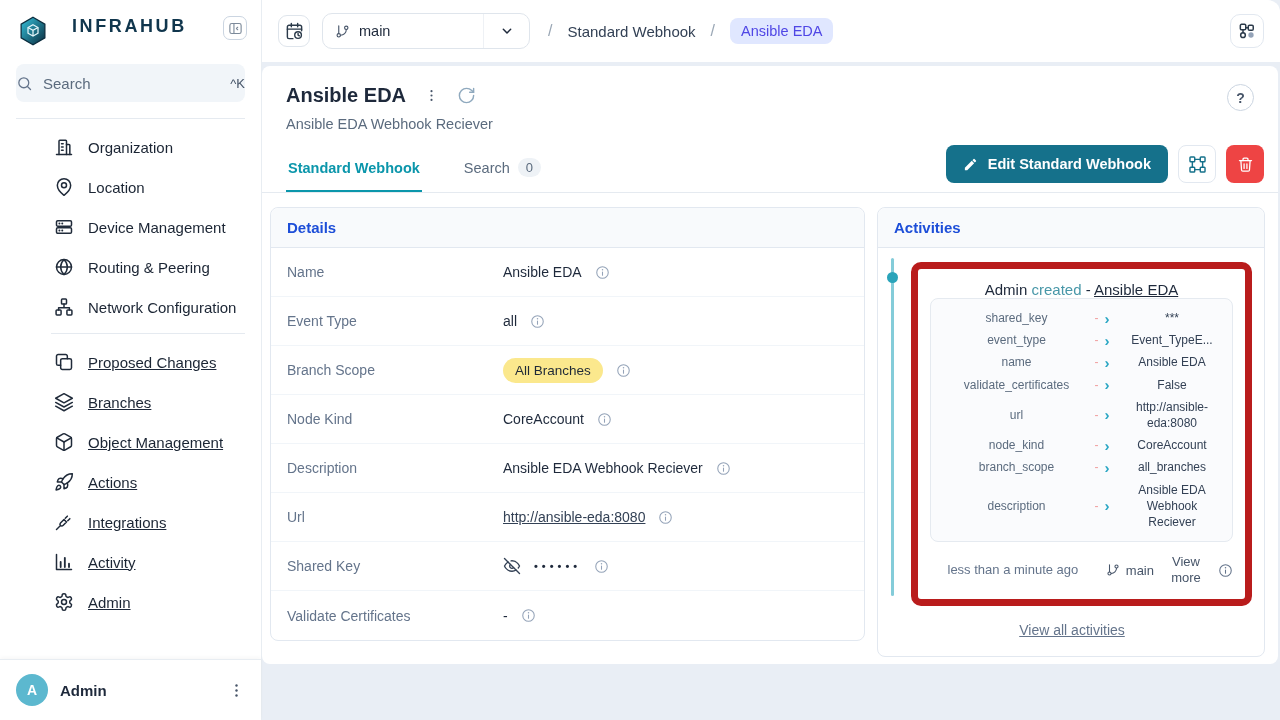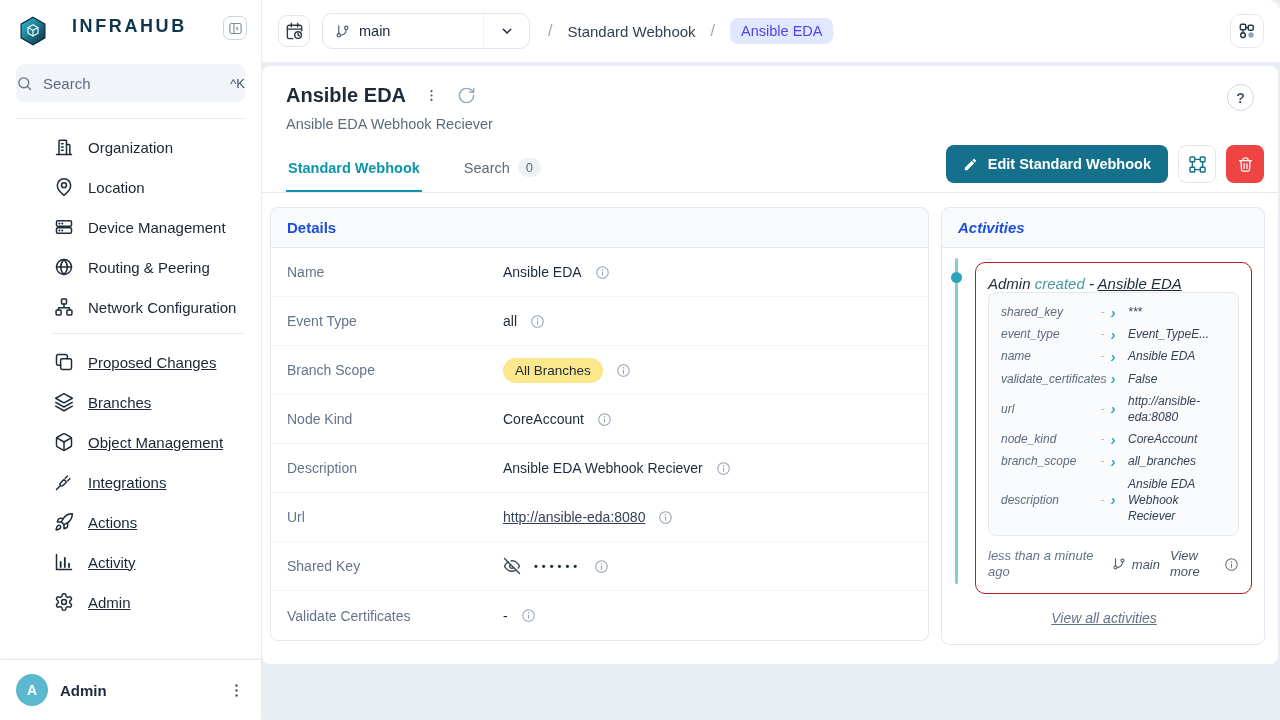--- a/index.html
+++ b/index.html
@@ -80,25 +80,25 @@
   .detail-row { display:flex; align-items:center; min-height:49px; padding:6px 16px; border-bottom:1px solid #f1f5f9; font-size:14px; }
   .detail-row:last-child { border-bottom:none; }
   .detail-label { width:216px; flex-shrink:0; color:#64748b; }
   .detail-value { display:flex; align-items:center; gap:13px; color:#1e293b; }
   .badge-yellow { background:#fbe88d; color:#1f2937; padding:5px 12px; border-radius:999px; font-size:13.5px; }
   .value-link { color:#334155; text-decoration:underline; cursor:pointer; }
   .secret-dots { letter-spacing:4px; font-size:11px; font-weight:700; color:#1e293b; }
   .eyeoff-ic { width:18px; height:18px; color:#334155; cursor:pointer; }
   .info-ic { width:15px; height:15px; color:#94a3b8; cursor:pointer; }
 
-  .activities-card { width:324px; flex-shrink:0;font-style:italic; }
+  .activities-card { width:388px; flex-shrink:0; }
   .activities-body { position:relative; padding:14px 12px 18px 14px; }
   .timeline-line { position:absolute; left:13px; top:10px; bottom:60px; width:2.5px; background:#84ccd9; border-radius:2px; }
   .timeline-dot { position:absolute; left:8.5px; top:24px; width:11px; height:11px; border-radius:50%; background:#2aa4ba; }
-  .entry { margin-left:19px; border:1px solid #b91c1c; border-radius:10px; padding:12px; background:#fff; position:relative; }
+  .entry { margin-left:19px; border:7px solid #b91c1c; border-radius:10px; padding:12px; background:#fff; position:relative;text-align:center; }
   .entry-title { font-size:15px; color:#1e293b; }
   .entry-action { color:#4897a8; }
   .entry-object { text-decoration:underline; cursor:pointer; }
   .props-box { margin-top:0; border:1px solid #e5eaf0; border-radius:8px; padding:8px 10px 8px 12px; background:#fafbfd; }
   .prop-row { display:flex; align-items:center; padding:3px 0; font-size:12px; }
   .prop-key { flex:1; color:#5b6b7e; min-width:0; }
   .prop-arrows { width:24px; display:flex; align-items:center; justify-content:center; gap:6px; flex-shrink:0; }
   .prop-dash { color:#f0a0a0; font-size:12px; }
   .prop-arrow { color:#2ba7c4; font-size:15px; font-weight:700; line-height:1; }
   .prop-value { width:100px; margin-left:8px; flex-shrink:0; color:#334155; word-break:break-word; line-height:1.35; }
@@ -233,38 +233,38 @@
               <path d="M21 16V8a2 2 0 0 0-1-1.73l-7-4a2 2 0 0 0-2 0l-7 4A2 2 0 0 0 3 8v8a2 2 0 0 0 1 1.73l7 4a2 2 0 0 0 2 0l7-4A2 2 0 0 0 21 16Z"></path>
               <path d="m3.3 7 8.7 5 8.7-5"></path>
               <path d="M12 22V12"></path>
             </svg>
           </span>
     <span class="nav-label">Object Management</span>
   </div>
         <div class="nav-item">
     <span class="icon nav-icon">
             <svg viewBox="0 0 24 24" fill="none" stroke="currentColor" stroke-width="1.8" stroke-linecap="round" stroke-linejoin="round">
+              <path d="M4.5 16.5c-1.5 1.26-2 5-2 5s3.74-.5 5-2c.71-.84.7-2.13-.09-2.91a2.18 2.18 0 0 0-2.91-.09z"></path>
+              <path d="m12 15-3-3a22 22 0 0 1 2-3.95A12.88 12.88 0 0 1 22 2c0 2.72-.78 7.5-6 11a22.35 22.35 0 0 1-4 2z"></path>
+              <path d="M9 12H4s.55-3.03 2-4c1.62-1.08 5 0 5 0"></path>
+              <path d="M12 15v5s3.03-.55 4-2c1.08-1.62 0-5 0-5"></path>
+            </svg>
+          </span>
+    <span class="nav-label">Actions</span>
+  </div>
+        <div class="nav-item">
+    <span class="icon nav-icon">
+            <svg viewBox="0 0 24 24" fill="none" stroke="currentColor" stroke-width="1.8" stroke-linecap="round" stroke-linejoin="round">
               <path d="M3 21l4.2-4.2"></path>
               <path d="M7.8 13.2 12 9l3 3-4.2 4.2a2.12 2.12 0 1 1-3-3Z"></path>
               <path d="M13.5 7.5 16 5"></path>
               <path d="M16.5 10.5 19 8"></path>
             </svg>
           </span>
     <span class="nav-label">Integrations</span>
-  </div>
-        <div class="nav-item">
-    <span class="icon nav-icon">
-            <svg viewBox="0 0 24 24" fill="none" stroke="currentColor" stroke-width="1.8" stroke-linecap="round" stroke-linejoin="round">
-              <path d="M4.5 16.5c-1.5 1.26-2 5-2 5s3.74-.5 5-2c.71-.84.7-2.13-.09-2.91a2.18 2.18 0 0 0-2.91-.09z"></path>
-              <path d="m12 15-3-3a22 22 0 0 1 2-3.95A12.88 12.88 0 0 1 22 2c0 2.72-.78 7.5-6 11a22.35 22.35 0 0 1-4 2z"></path>
-              <path d="M9 12H4s.55-3.03 2-4c1.62-1.08 5 0 5 0"></path>
-              <path d="M12 15v5s3.03-.55 4-2c1.08-1.62 0-5 0-5"></path>
-            </svg>
-          </span>
-    <span class="nav-label">Actions</span>
   </div>
         <div class="nav-item">
     <span class="icon nav-icon">
             <svg viewBox="0 0 24 24" fill="none" stroke="currentColor" stroke-width="1.8" stroke-linecap="round" stroke-linejoin="round">
               <path d="M3 3v18h18"></path>
               <path stroke-width="2.2" d="M8 18v-6M13 18V7M18 18v-4"></path>
             </svg>
           </span>
     <span class="nav-label">Activity</span>
   </div>

